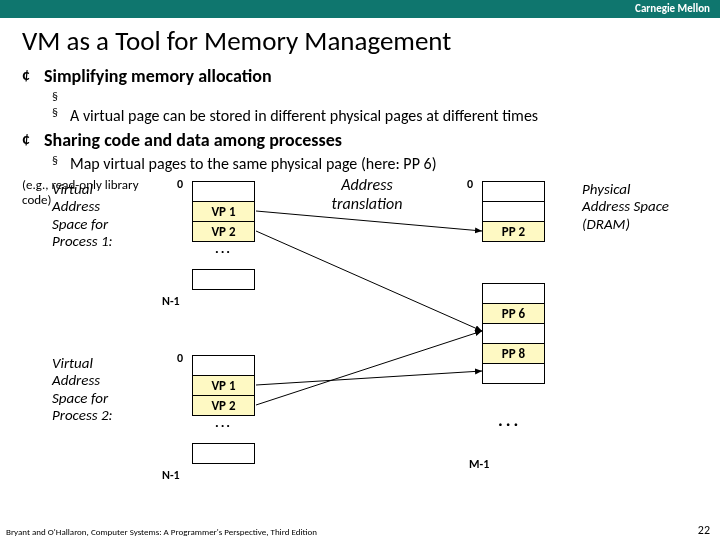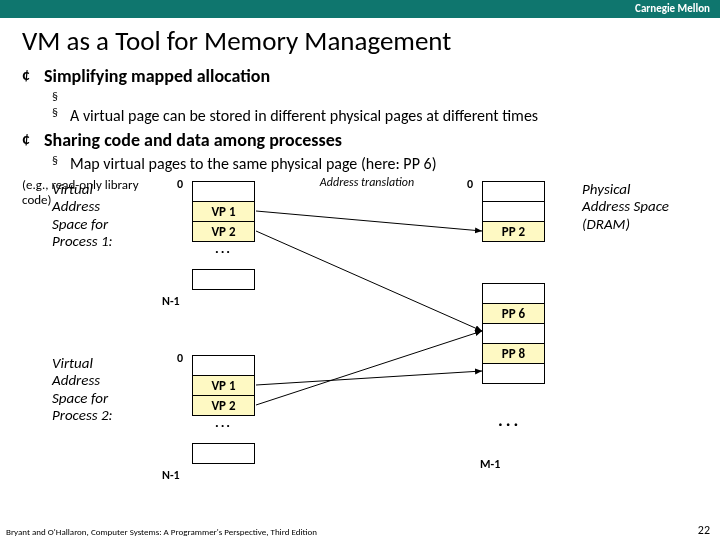--- a/index.html
+++ b/index.html
@@ -66,21 +66,21 @@
     line-height: 1.15;
   }
   .vas1-label { left: 30px; top: 4px; width: 80px; }
   .vas2-label { left: 30px; top: 178px; width: 80px; }
   .pas-label  { left: 560px; top: 4px; width: 95px; }
   .eg-label   { left: 560px; top: 144px; font-style: normal; font-size: 13px; width: 120px; }
   .addr-trans {
     position: absolute;
     left: 290px; top: -2px;
     font-style: italic;
-    font-size: 12px;
+    font-size: 16px;
     text-align: center;
     width: 110px;
   }
   .table {
     position: absolute;
     border-collapse: collapse;
   }
   .table td {
     border: 1px solid #000;
     width: 62px;
@@ -133,21 +133,21 @@
 <div class="topbar">
   <span>Carnegie Mellon</span>
 </div>
 
 <div class="title">VM as a Tool for Memory Management</div>
 
 <div class="content">
 
   <div class="bullet-l1">
     <span class="marker">¢</span>
-    <span>Simplifying mapped allocation</span>
+    <span>Simplifying memory allocation</span>
   </div>
   <div class="bullet-l2">
     <span class="marker">§</span>
   </div>
   <div class="bullet-l2">
     <span class="marker">§</span>
     <span>A virtual page can be stored in different physical pages at different times</span>
   </div>
 
   <div class="bullet-l1" style="margin-top:4px;">
@@ -249,21 +249,21 @@
           </tr>
       <tr>
             <td class="fill">PP 8</td>
           </tr>
       <tr>
             <td></td>
           </tr>
     </tbody>
       </table>
     <div class="bigdots" style="left:476px; top:232px;">...</div>
-    <span class="idx" style="left:431px; top:280px;padding-left:27px;">M-1</span>
+    <span class="idx" style="left:420px; top:280px;padding-left:27px;">M-1</span>
 
     <svg class="arrows">
       <defs>
         <marker id="ah" markerWidth="8" markerHeight="8" refX="7" refY="3" orient="auto">
           <path d="M0,0 L7,3 L0,6 Z" fill="#000"></path>
         </marker>
       </defs>
 
       <line x1="234" y1="34" x2="460" y2="54" stroke="#000" stroke-width="1" marker-end="url(#ah)"></line>
 

